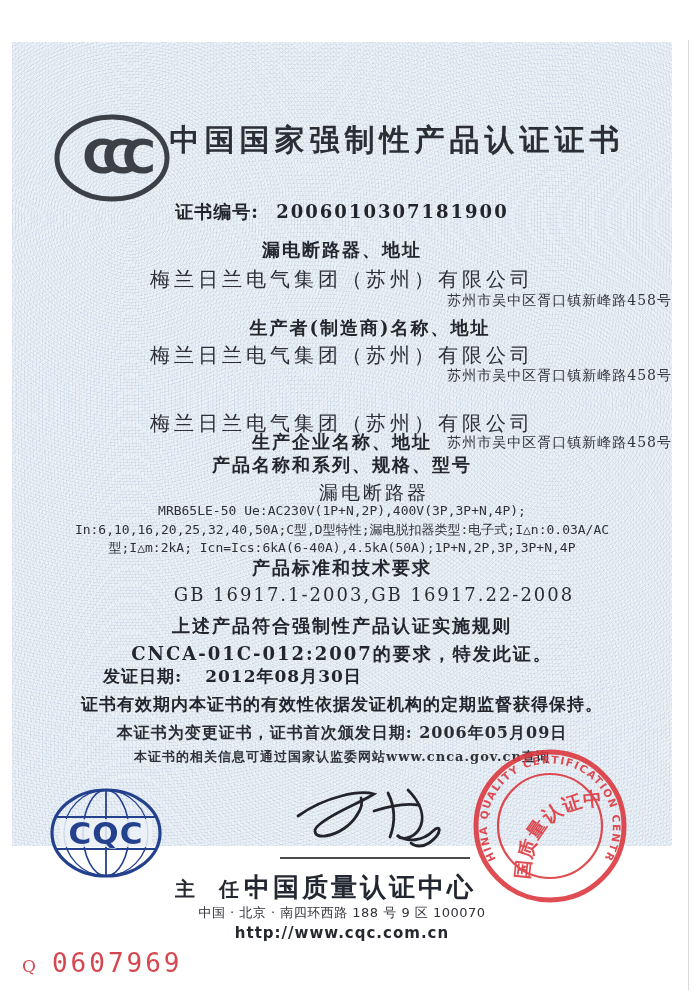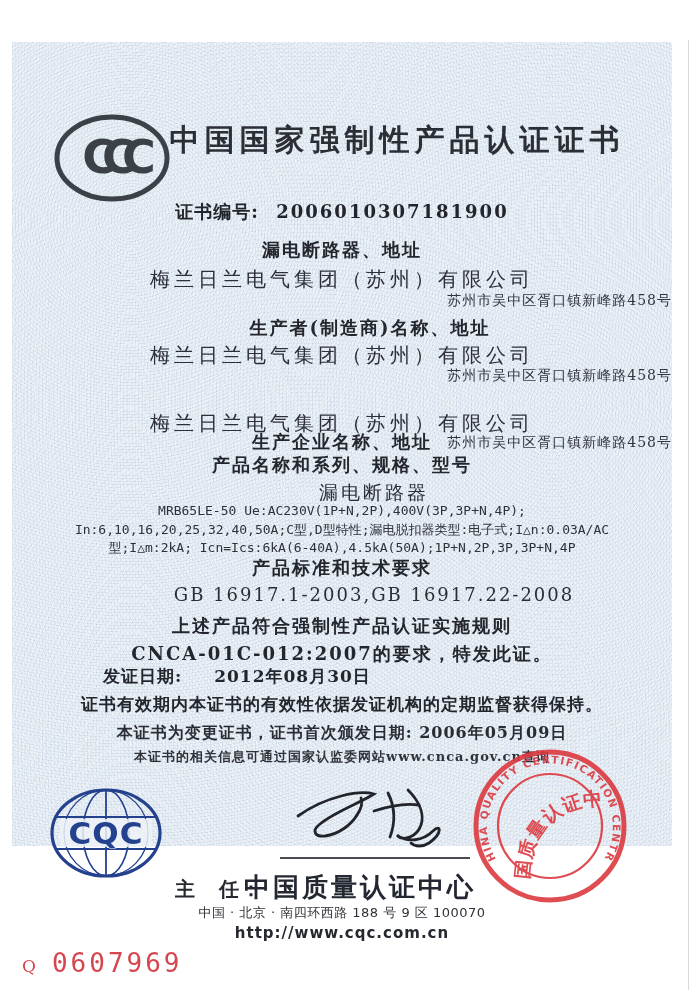--- a/index.html
+++ b/index.html
@@ -77,21 +77,21 @@
     <div class="row spec" style="top:497px;">型;I△m:2kA; Icn=Ics:6kA(6-40A),4.5kA(50A);1P+N,2P,3P,3P+N,4P</div>
 
     <div class="row hdr" style="top:514px;">产品标准和技术要求</div>
     <div class="row gb" style="top:542px;">GB 16917.1-2003,GB 16917.22-2008</div>
 
     <div class="row stmt" style="top:572px;">上述产品符合强制性产品认证实施规则</div>
     <div class="row stmt" style="top:600px;">CNCA-01C-012:2007的要求，特发此证。</div>
 
     <div class="abs dates" style="left:91px;top:623px;">
       <span>发证日期:</span>
-      <span style="margin-left:25px;">2012年08月30日</span>
+      <span style="margin-left:16px;">2012年08月30日</span>
     </div>
 
     <div class="row note-bold" style="top:651px;">证书有效期内本证书的有效性依据发证机构的定期监督获得保持。</div>
     <div class="row note-med" style="top:681px;">本证书为变更证书，证书首次颁发日期: 2006年05月09日</div>
     <div class="row note-small" style="top:706px;">本证书的相关信息可通过国家认监委网站www.cnca.gov.cn查询</div>
 
     <svg class="abs" style="left:32px;top:742px;" width="124" height="98" viewBox="-62 -49 124 98">
       <ellipse cx="0" cy="0" rx="54" ry="43" fill="none" stroke="#24418e" stroke-width="3.2"></ellipse>
       <line x1="-50" y1="-16" x2="50" y2="-16" stroke="#24418e" stroke-width="1.8"></line>
       <line x1="-50" y1="16" x2="50" y2="16" stroke="#24418e" stroke-width="1.8"></line>

